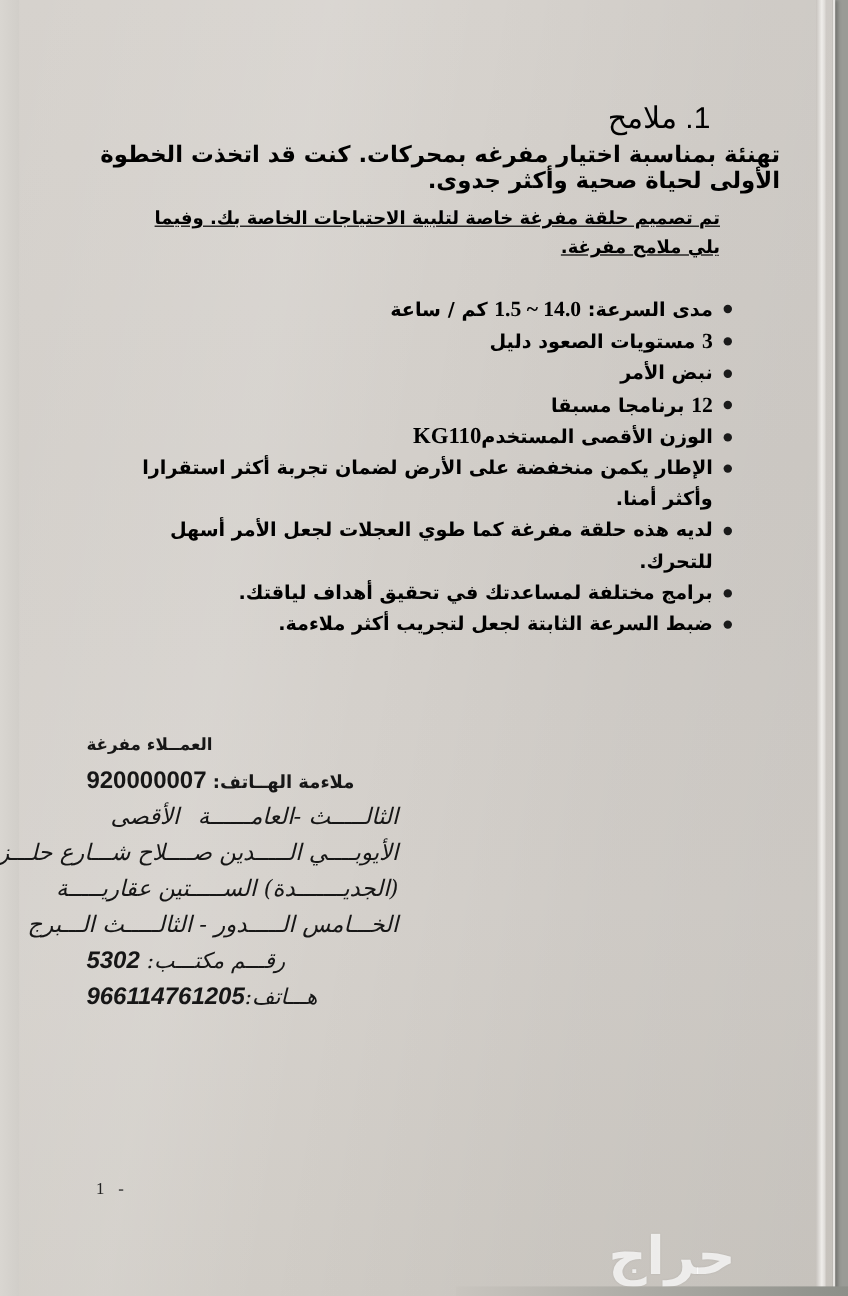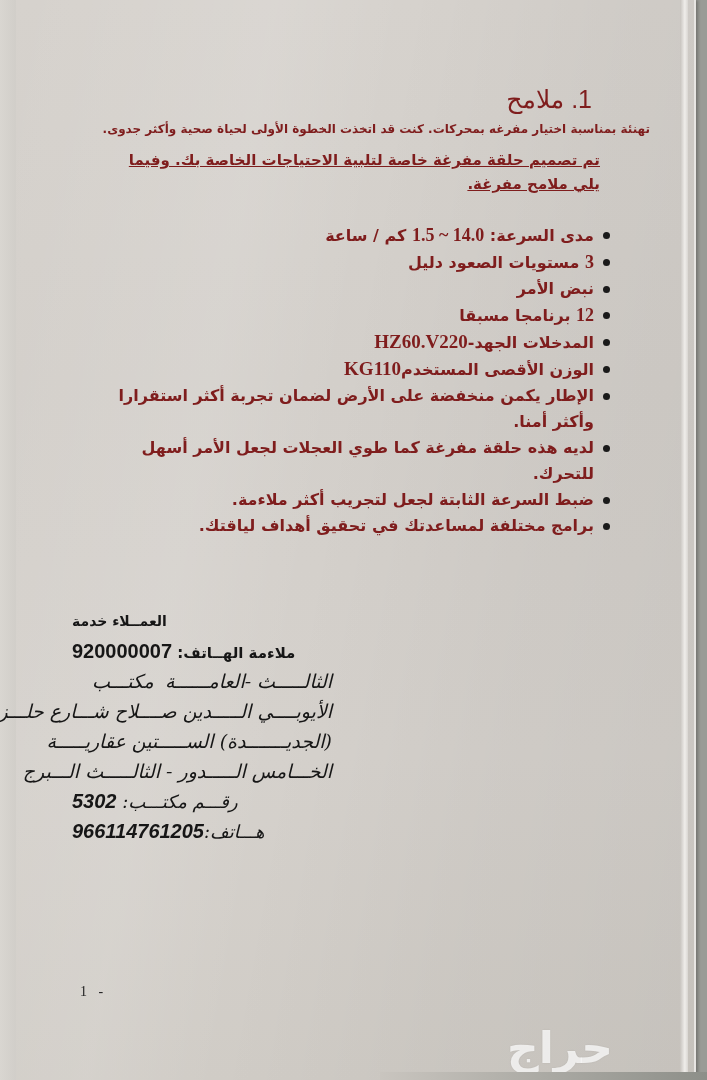--- a/index.html
+++ b/index.html
@@ -38,32 +38,32 @@
       right: 6px; top: 0;
       width: 8px; height: 1080px;
       background: linear-gradient(90deg, #c7c3be 0%, #efedea 60%, #d9d6d2 100%);
     }
     .content {
       position: absolute;
       left: 60px;
       top: 82px;
       width: 590px;
       direction: rtl;
-      color: #7f1d1d;
+      color: #000000;
       font-family: "DejaVu Sans", sans-serif;
     }
     .heading {
       font-family: "Liberation Sans", sans-serif;
       font-size: 25px;
       font-weight: normal;
       margin: 0 58px 2px 0;
       line-height: 34px;
     }
     .intro {
-      font-size: 12px;
+      font-size: 19px;
       font-weight: bold;
       line-height: 22px;
       margin: 0;
       padding-right: 0;
     }
     .intro2 {
       font-size: 15px;
       font-weight: bold;
       line-height: 24px;
       margin: 8px 50px 0 60px;
@@ -215,48 +215,45 @@
       <li>
         <span class="num">3</span><span> مستويات الصعود دليل</span>
       </li>
       <li>
         <span>نبض الأمر</span>
       </li>
       <li>
         <span class="num">12</span><span> برنامجا مسبقا</span>
       </li>
       <li>
-        <span>المدخلات الجهد-</span><span class="ltr-bold" dir="ltr">HZ60.V220</span>
-      </li>
-      <li>
         <span>الوزن الأقصى المستخدم</span><span class="ltr-bold" dir="ltr">KG110</span>
       </li>
       <li class="wrap">
         <span>الإطار يكمن منخفضة على الأرض لضمان تجربة أكثر استقرارا وأكثر أمنا.</span>
       </li>
       <li>
         <span>لديه هذه حلقة مفرغة كما طوي العجلات لجعل الأمر أسهل للتحرك.</span>
       </li>
       <li>
+        <span>برامج مختلفة لمساعدتك في تحقيق أهداف لياقتك.</span>
+      </li>
+      <li>
         <span>ضبط السرعة الثابتة لجعل لتجريب أكثر ملاءمة.</span>
-      </li>
-      <li>
-        <span>برامج مختلفة لمساعدتك في تحقيق أهداف لياقتك.</span>
       </li>
     </ul>
   </div>
 
   <div class="contact">
-    <div class="row c-title">العمــلاء خدمة</div>
+    <div class="row c-title">العمــلاء مفرغة</div>
     <div class="row c-phone">
       <span class="digits">920000007</span>
       <span>:ملاءمة الهــاتف</span>
     </div>
     <div class="row addr first">
-      <span>مكتـــب</span>
+      <span>الأقصى</span>
       <span>الثالـــــث -العامــــــة</span>
     </div>
     <div class="row addr">الأيوبــــي الـــــدين صــــلاح شـــارع حلـــز ال</div>
     <div class="row addr">(الجديـــــــدة) الســـــتين عقاريـــــة</div>
     <div class="row addr">الخـــامس الـــــدور - الثالـــــث الـــبرج</div>
     <div class="row c-office">
       <span class="digits">5302</span>
       <span>:رقـــم مكتـــب</span>
     </div>
     <div class="row c-tel">

